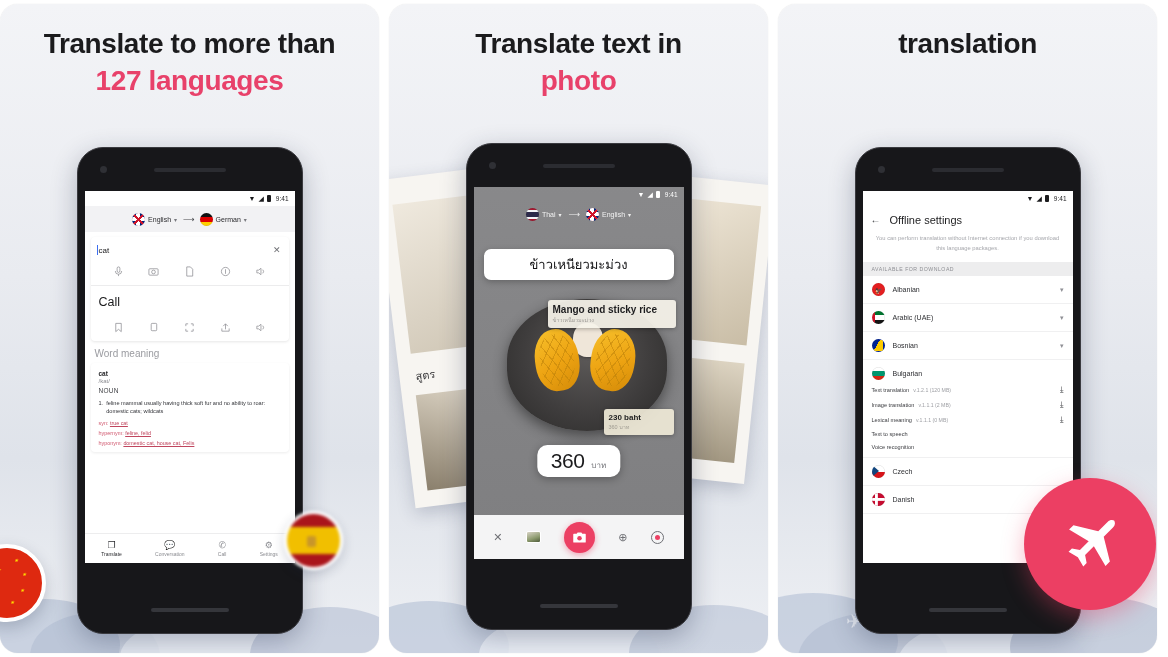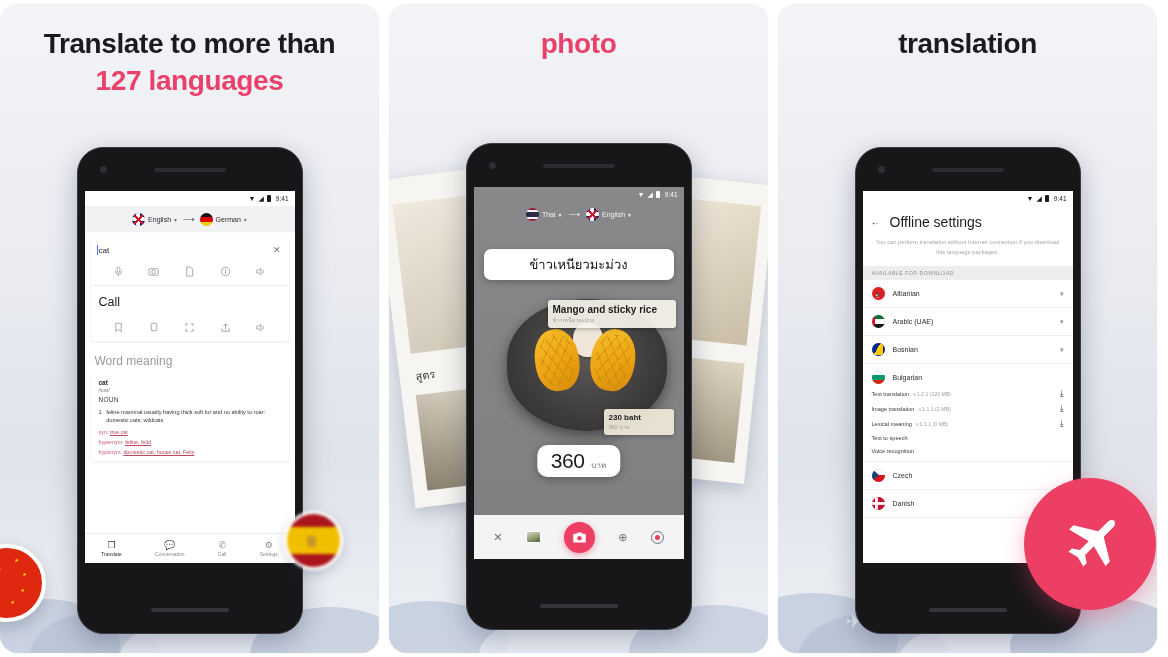--- a/index.html
+++ b/index.html
@@ -90,21 +90,21 @@
   .src-row { display: flex; align-items: flex-start; justify-content: space-between; padding: 9px 8px 4px; }
   .src-text { font-size: 8px; color: #202022; position: relative; }
   .src-text:before { content:""; position:absolute; left:-2px; top:-1px; width:1px; height:10px; background:#3c6ef0; }
   .xmark { font-size: 9px; color: #6f7075; line-height: 1; }
   .icon-row { display: flex; align-items: center; justify-content: space-around; padding: 7px 10px 8px; border-bottom: 1px solid #ececed; }
   .icon-row.nb { border-bottom: none; }
   .ic { width: 11px; height: 11px; color: #8a8b90; display: flex; align-items: center; justify-content: center; }
   .ic svg { width: 11px; height: 11px; fill: none; stroke: #8a8b90; stroke-width: 1.6; }
   .tgt-text { font-size: 12.5px; color: #1b1b1d; padding: 9px 8px 6px; }
 
-  .sec-title { font-size: 12px; color: #9a9ba0; padding: 13px 10px 4px; }
+  .sec-title { font-size: 10px; color: #9a9ba0; padding: 7px 10px 4px; }
   .dict { background:#fff; margin: 0 6px; border-radius: 4px; box-shadow: 0 1px 3px rgba(0,0,0,.08); padding: 7px 8px 6px; }
   .d-word { font-size: 6.5px; font-weight: bold; color: #1f1f22; }
   .d-ipa { font-size: 6px; color: #8b8c91; margin-top: 1px; }
   .d-pos { font-size: 6.5px; color: #3d3e42; margin-top: 3px; letter-spacing: .3px; }
   .d-def { font-size: 5.6px; color: #34353a; margin-top: 5px; line-height: 1.5; display: flex; gap: 3px; }
   .d-rel { font-size: 5.4px; color: #d0586f; margin-top: 4px; }
   .d-rel u { color: #c0465e; }
 
   .bottomnav {
     position: absolute; left: 0; right: 0; bottom: 0; height: 30px;
@@ -175,21 +175,21 @@
   .recdot { width: 13px; height: 13px; border-radius: 50%; border: 1.4px solid #6f7075; display:flex; align-items:center; justify-content:center; }
   .recdot i { width: 5px; height: 5px; border-radius: 50%; background: #ec3f63; display:block; }
 
   
   .paper { position: absolute; background: #f7f5f1; box-shadow: 0 6px 18px rgba(40,50,80,.22); z-index: 2; overflow:hidden; }
   .paper .pimg { position:absolute; background: #ded8cc; }
 
   
   .os-bar { display: flex; align-items: center; gap: 9px; padding: 8px 8px 7px; }
   .os-back { font-size: 10px; color: #3a3b3f; line-height: 1; }
-  .os-title { font-size: 14px; color: #1d1d1f; }
+  .os-title { font-size: 11px; color: #1d1d1f; }
   .os-desc { font-size: 5.8px; color: #a6a7ac; text-align: center; line-height: 1.65; padding: 1px 13px 9px; }
   .os-sec { background: #ededee; font-size: 5.2px; color: #8d8e93; letter-spacing: .5px; padding: 4px 9px; }
   .lang-row { display: flex; align-items: center; gap: 8px; padding: 7px 9px; border-bottom: 1px solid #f0f0f1; }
   .lang-row .lbl { font-size: 7px; color: #2c2d31; flex: 1; }
   .lang-row .car { font-size: 7px; color: #8f9095; }
   .sub-row { display: flex; align-items: center; padding: 3.5px 9px 3.5px 9px; }
   .sub-row .sl { font-size: 5.6px; color: #3b3c40; }
   .sub-row .sv { font-size: 5.2px; color: #9fa0a5; margin-left: 4px; }
   .sub-row .dl { margin-left: auto; color: #25262a; font-size: 8px; line-height: 1; }
 
@@ -419,20 +419,21 @@
   </div>
 
   <div class="panel p2">
     <div class="clouds">
       <div class="cloud lt" style="left:-40px;bottom:-40px;width:160px;height:92px;"></div>
       <div class="cloud wt" style="left:90px;bottom:-44px;width:180px;height:84px;"></div>
       <div class="cloud" style="left:240px;bottom:-48px;width:170px;height:96px;opacity:.5;"></div>
     </div>
 
     <div class="head">
+      <div class="l1">Translate text in</div>
       <div class="l2">photo</div>
     </div>
 
     <div class="paper" style="left:6px;top:168px;width:122px;height:330px;transform:rotate(-7deg);">
       <div class="pimg" style="left:14px;top:26px;right:14px;height:150px;background:linear-gradient(160deg,#efe9de,#cfc6b5);"></div>
       <div style="position:absolute;left:16px;top:190px;font-size:11px;color:#3a3a3c;">สูตร</div>
       <div class="pimg" style="left:14px;top:218px;right:14px;height:96px;background:linear-gradient(200deg,#e2dacb,#8a7f6c);"></div>
     </div>
     <div class="paper" style="right:8px;top:175px;width:112px;height:300px;transform:rotate(6deg);">
       <div class="pimg" style="left:12px;top:22px;right:12px;height:140px;background:linear-gradient(150deg,#efe7d8,#c9bda6);"></div>

